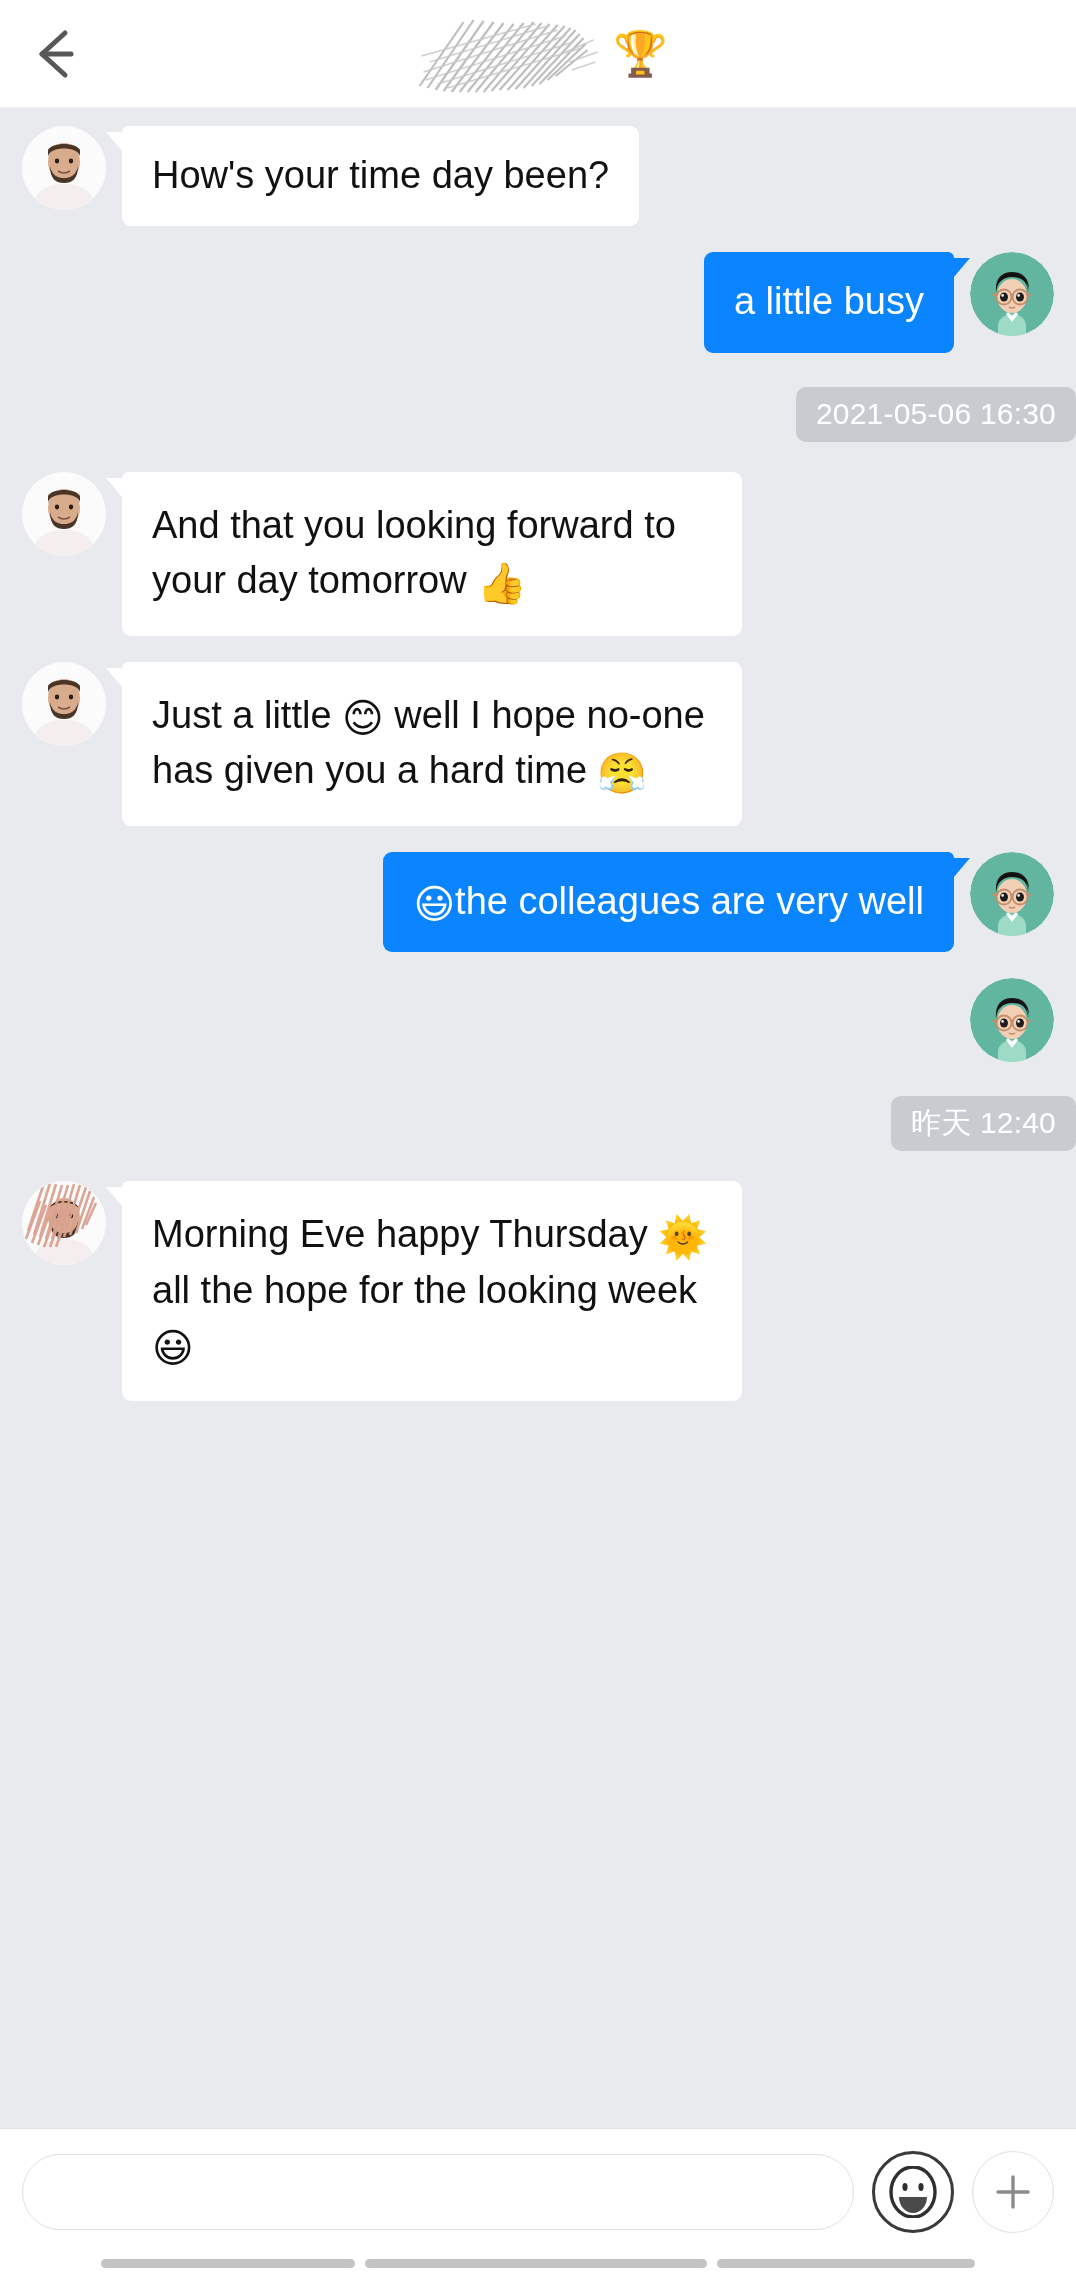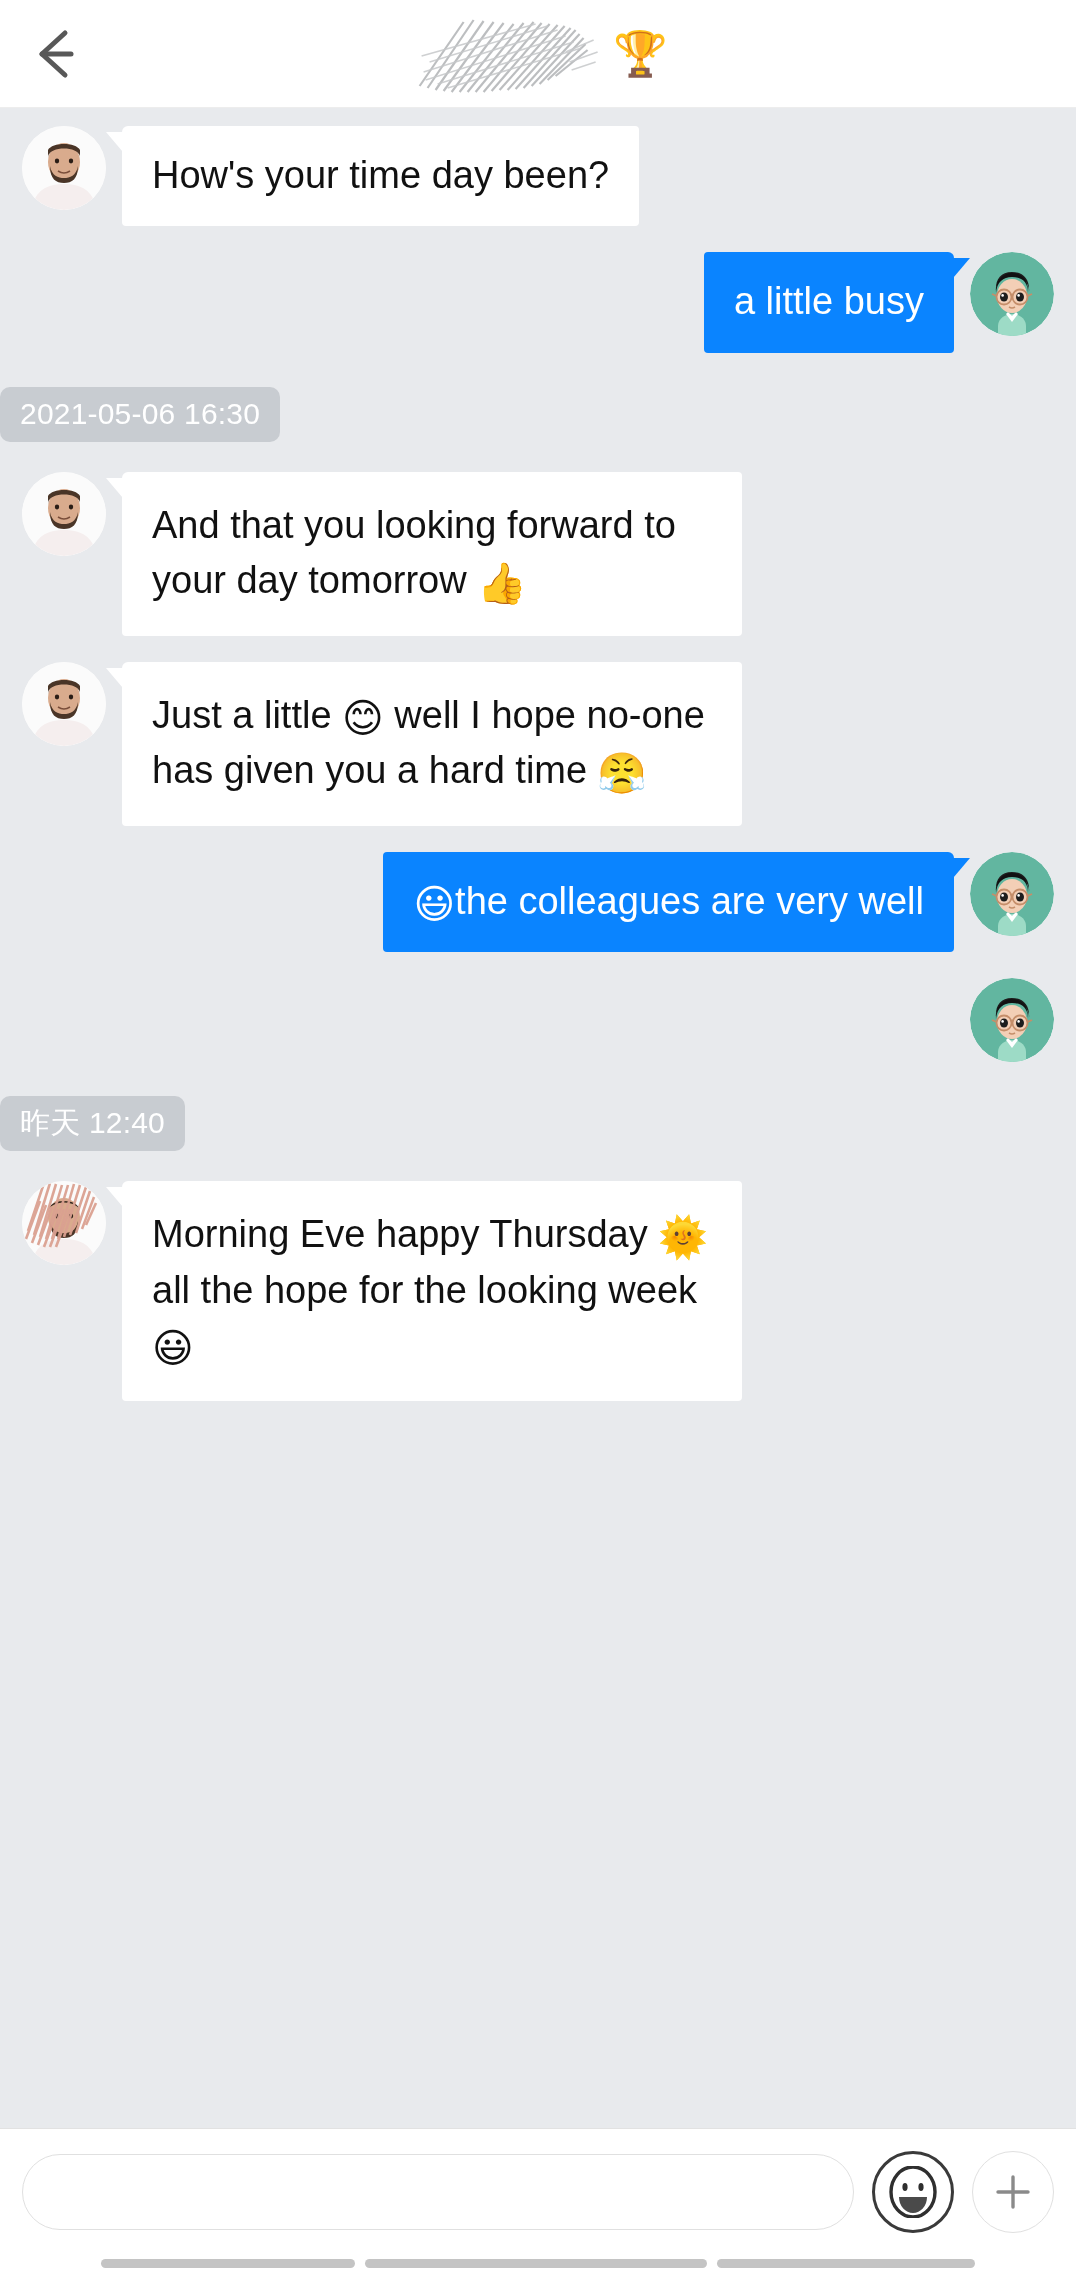--- a/index.html
+++ b/index.html
@@ -84,22 +84,22 @@
   .chat {
     flex: 1 1 auto;
     position: relative;
     background: #e8eaed;
     padding: 18px 0 10px 0;
     overflow: hidden;
   }
 
   .time-divider {
     display: flex;
-    justify-content: flex-start;
-    margin: 34px 16px 30px 0;
+    justify-content: flex-end;
+    margin: 34px 0 30px 0;
   }
   .time-divider span {
     background: #c8ccd1;
     color: #ffffff;
     font-size: 30px;
     line-height: 1;
     padding: 12px 20px 13px 20px;
     border-radius: 10px;
     letter-spacing: 0.2px;
   }
@@ -126,21 +126,21 @@
 
   .row.incoming .avatar { margin-right: 16px; }
   .row.outgoing .avatar { margin-left: 16px; }
 
   .bubble {
     position: relative;
     max-width: 620px;
     padding: 26px 30px 28px 30px;
     font-size: 38px;
     line-height: 1.22;
-    border-radius: 4px;
+    border-radius: 9px;
     word-wrap: break-word;
   }
 
   .bubble.in {
     background: #ffffff;
     color: #111111;
     border-top-left-radius: 6px;
   }
   .bubble.in::before {
     content: "";

